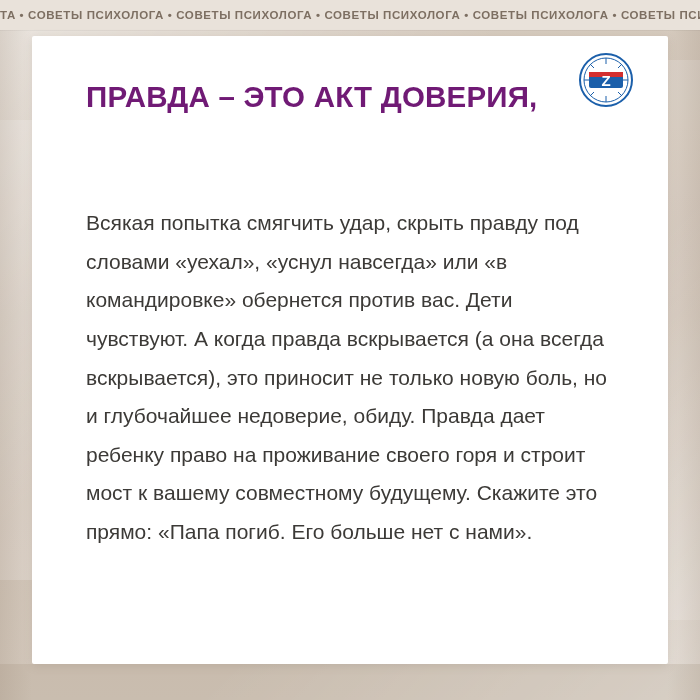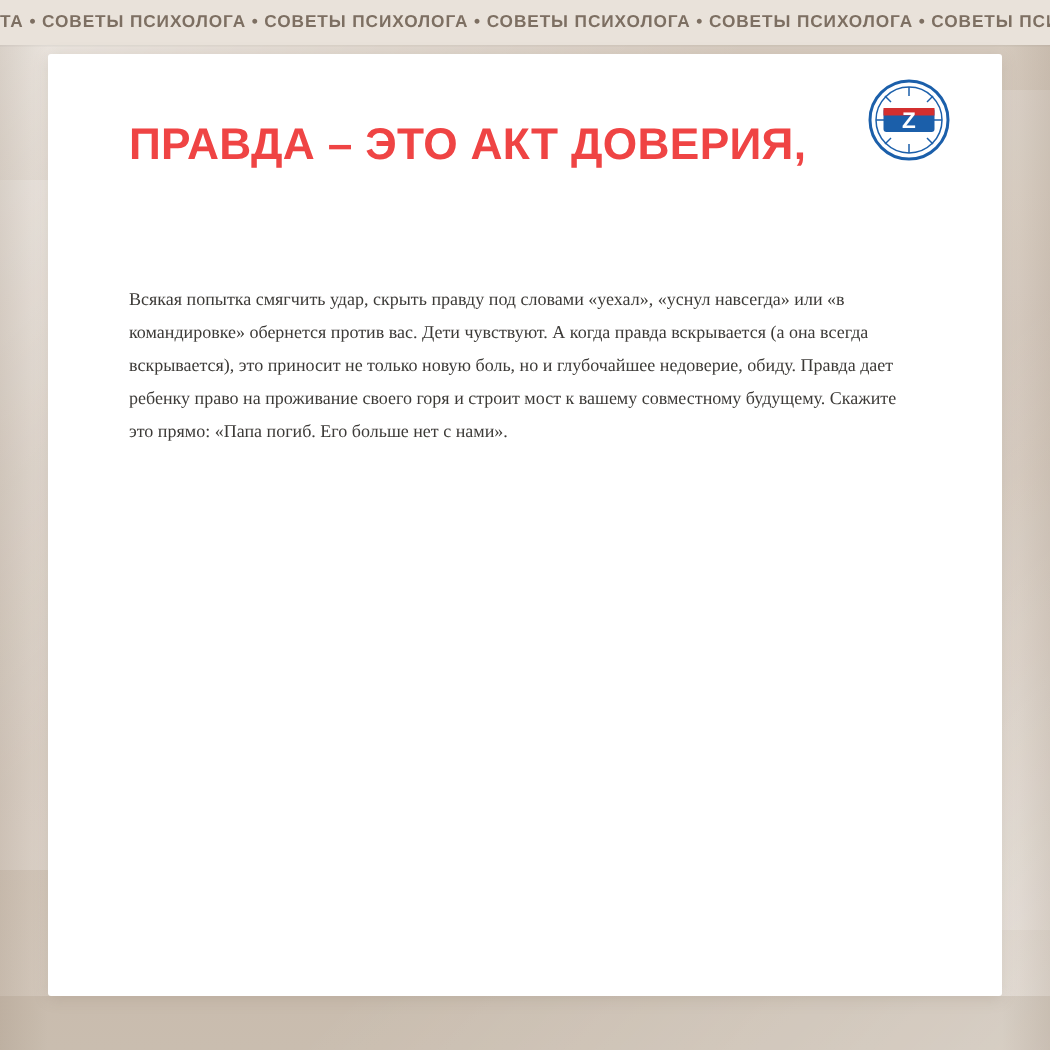--- a/index.html
+++ b/index.html
@@ -70,36 +70,35 @@
 
   .title {
     position: absolute;
     left: 54px;
     top: 42px;
     width: 520px;
     margin: 0;
     font-size: 29.5px;
     line-height: 1.30;
     font-weight: bold;
-    color: #ef4444;
+    color: #701a75;
     letter-spacing: 0.2px;
   }
   .title .line {
     display: block;
   }
 
   .body-text {
     position: absolute;
     left: 54px;
-    top: 152px;
+    top: 168px;
     width: 528px;
-    font-size: 12px;
+    font-size: 21px;
     line-height: 1.84;
     color: #3c3a37;
-    font-family: Liberation Serif, serif;
   }
   .body-text p {
     margin: 0;
   }
 
   
   .logo {
     position: absolute;
     right: 34px;
     top: 16px;

